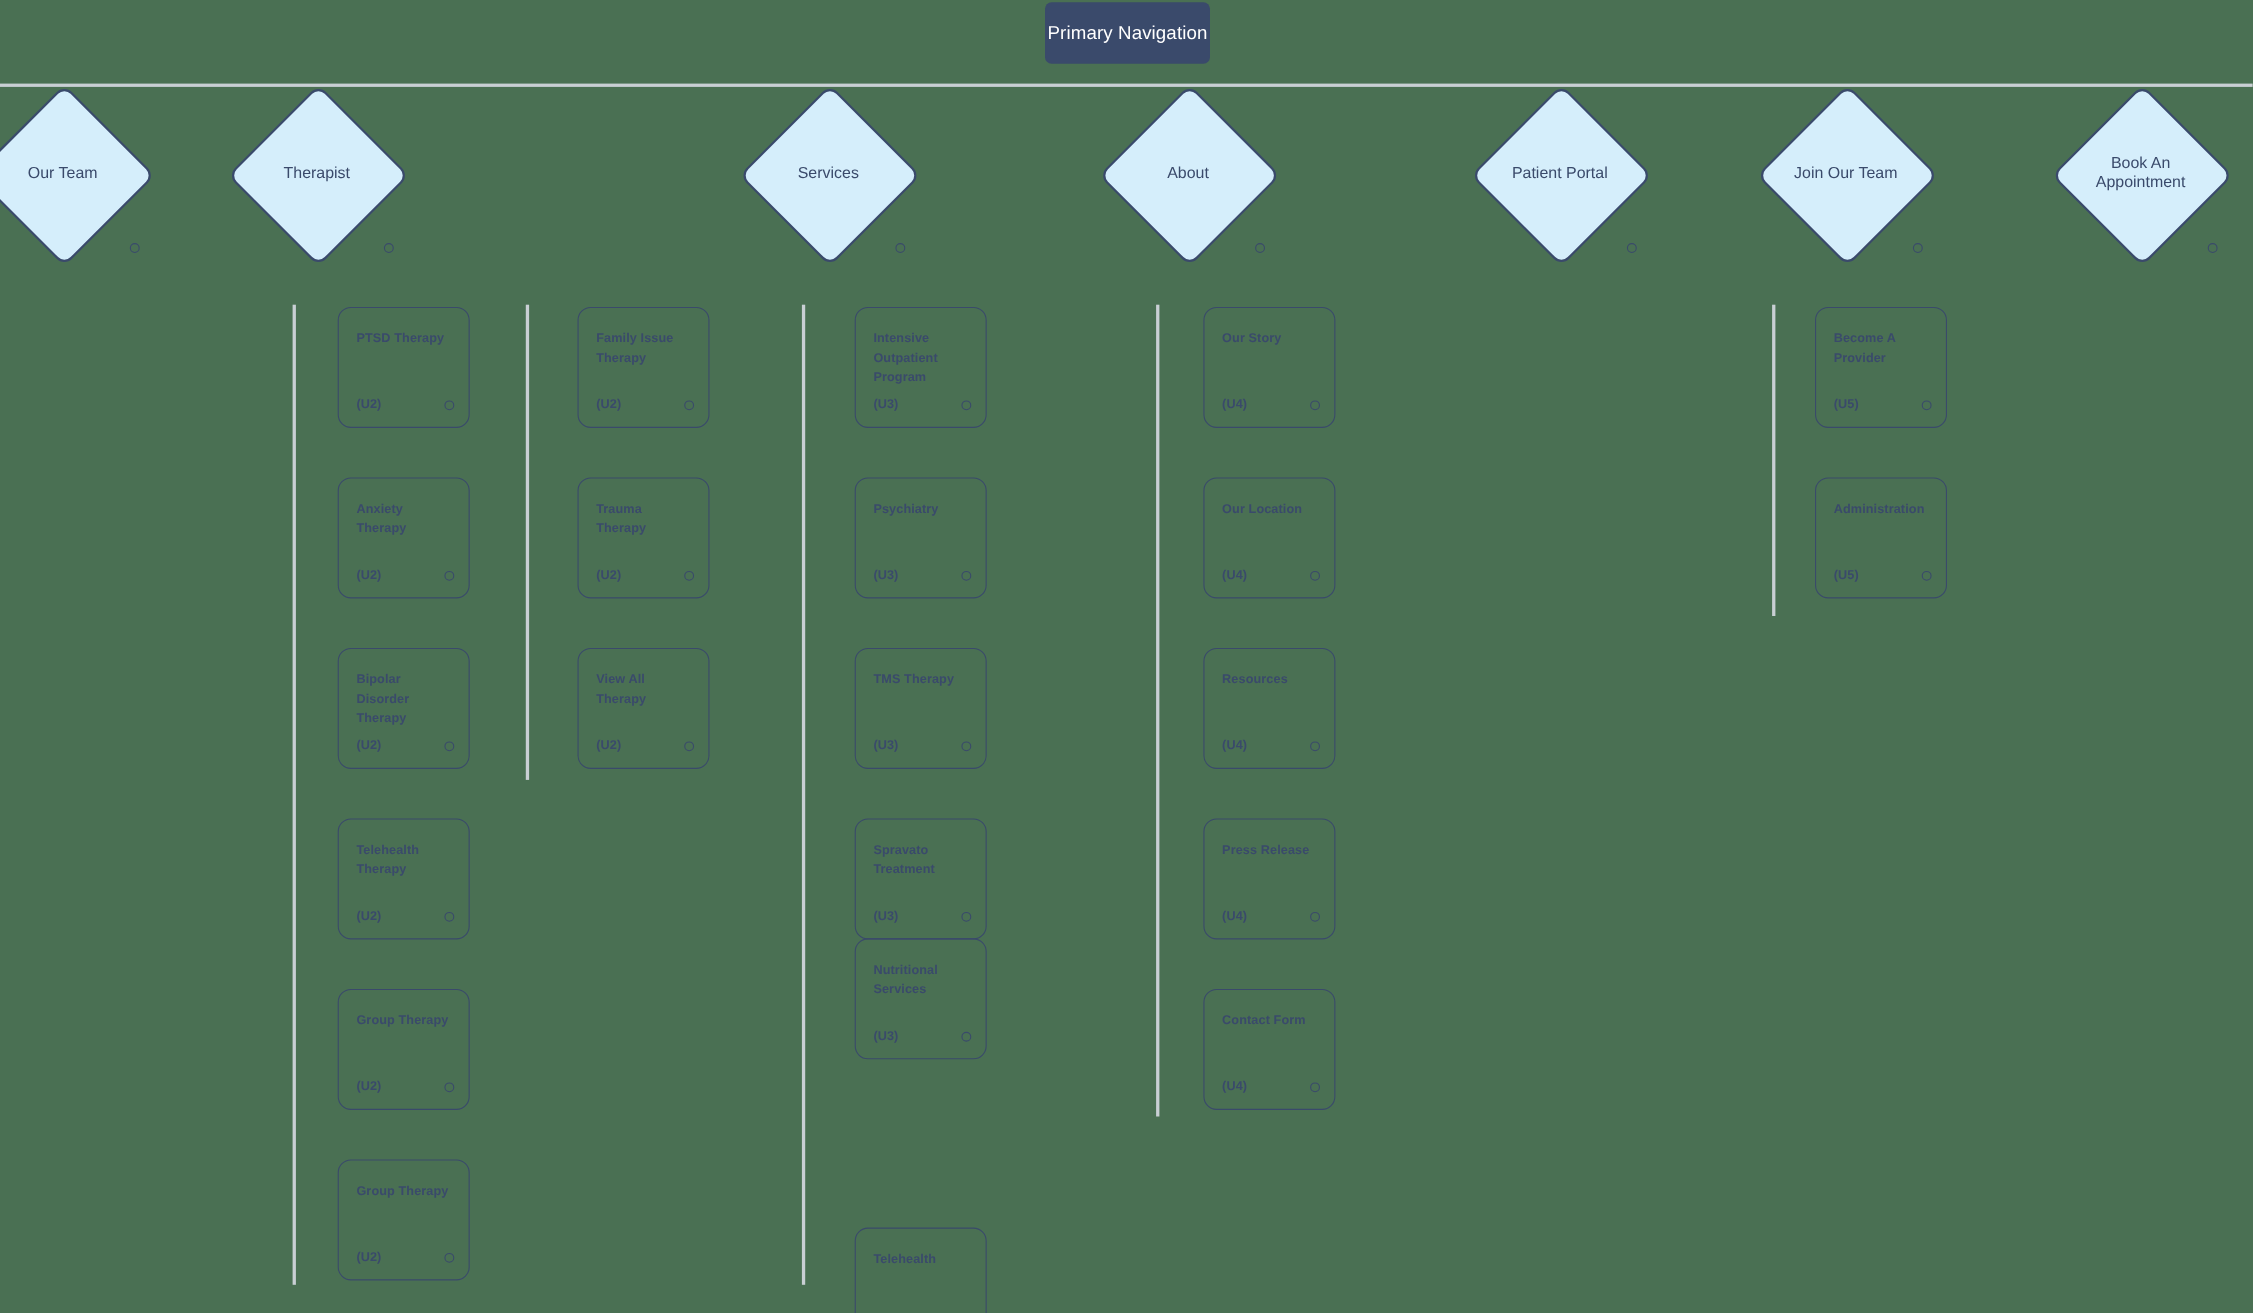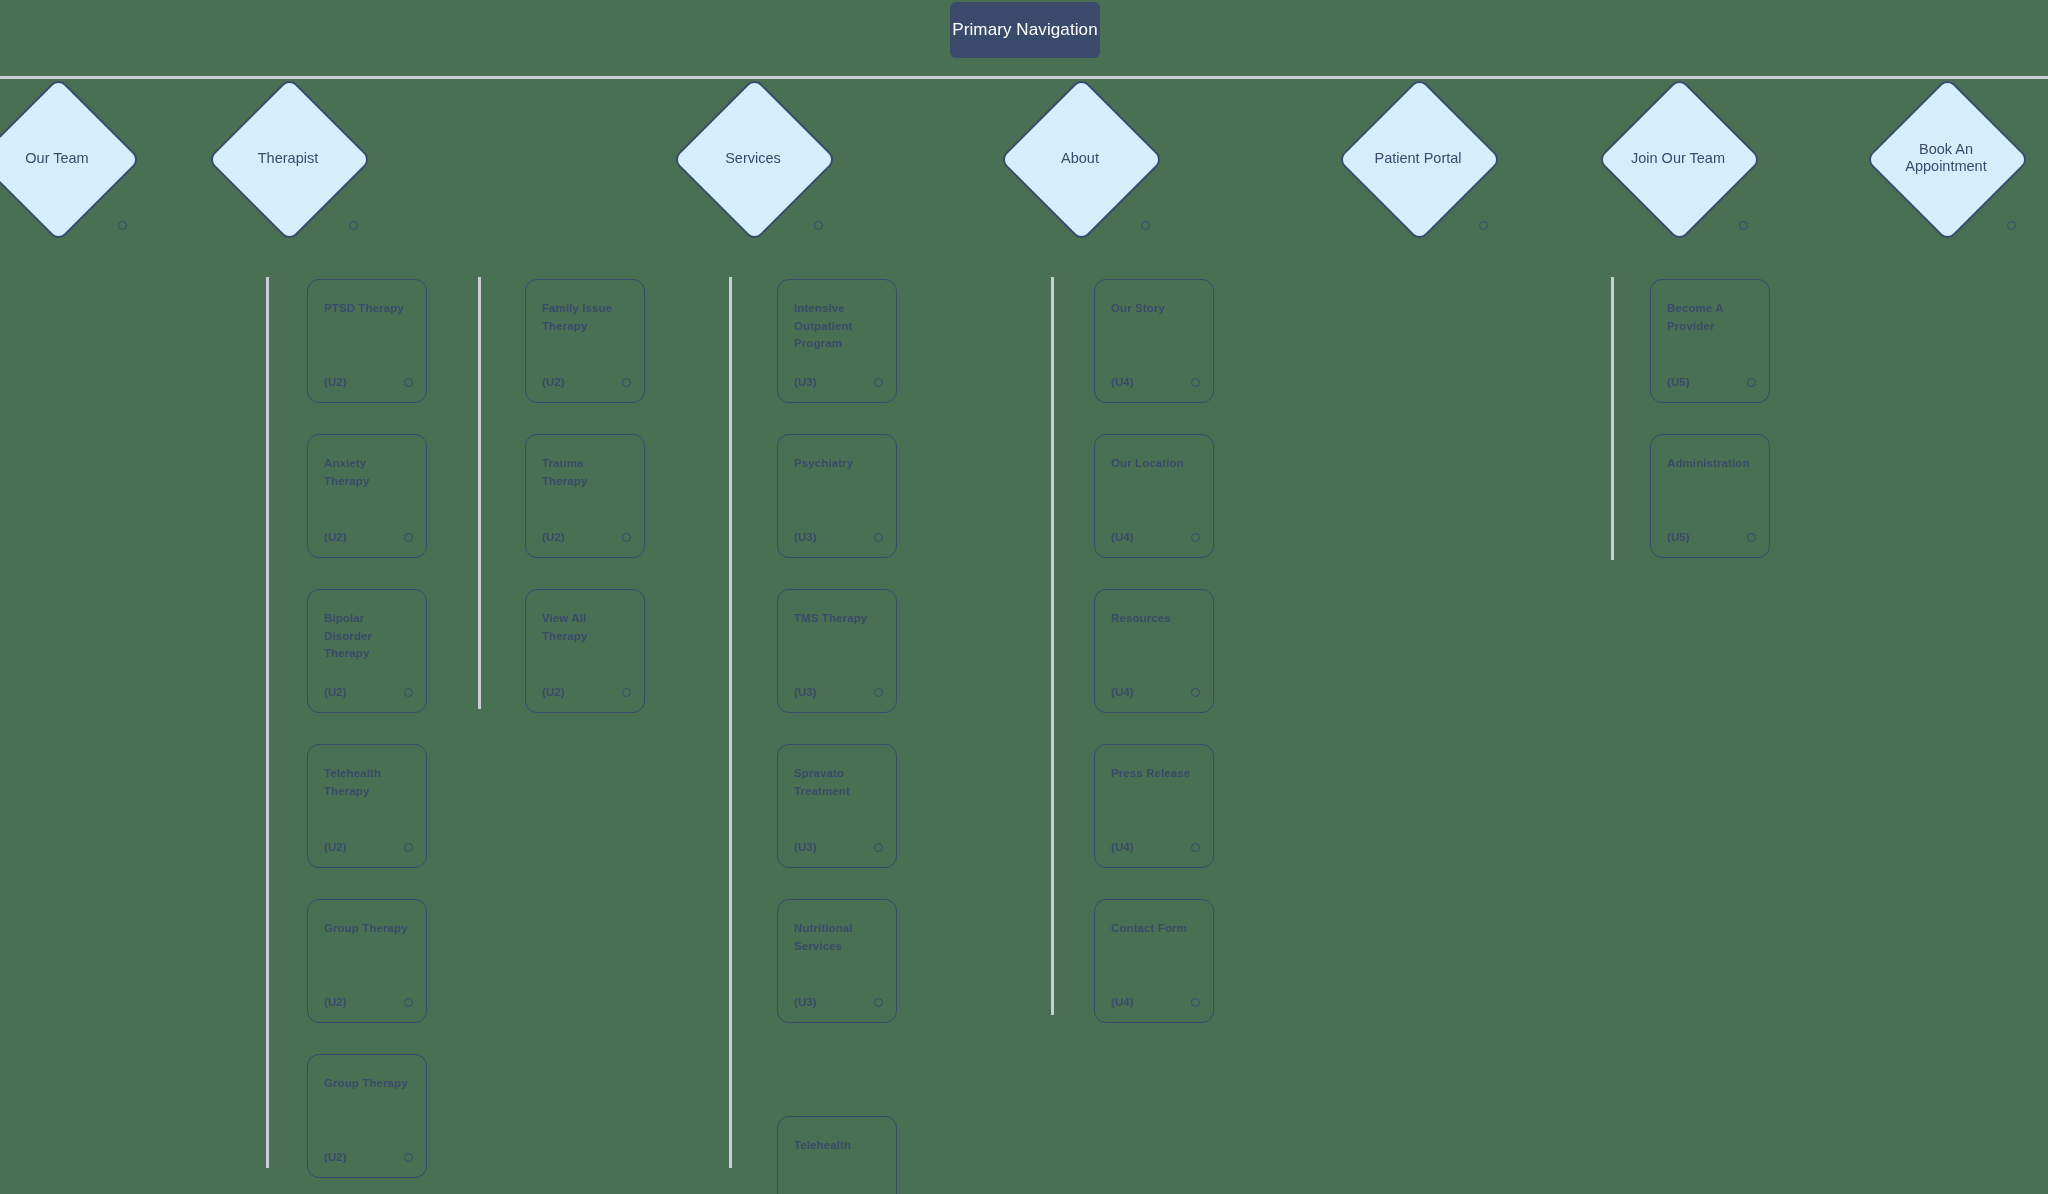--- a/index.html
+++ b/index.html
@@ -102,21 +102,21 @@
   .rail {
     position: absolute;
     width: 3px;
     background: #c9cfd4;
   }
 
   
   .card {
     position: absolute;
     width: 120px;
-    height: 124px;
+    height: 110px;
     border: 1.5px solid #3a4a6b;
     border-radius: 12px;
     background: transparent;
     box-sizing: border-box;
   }
   .card-title {
     position: absolute;
     left: 16px;
     top: 20px;
     right: 12px;
@@ -263,21 +263,21 @@
         <div class="card" style="left: 777px; top: 589px;">
           <div class="card-title">TMS Therapy</div>
           <div class="card-code">(U3)</div>
           <div class="card-dot"></div>
         </div>
         <div class="card" style="left: 777px; top: 744px;">
           <div class="card-title">Spravato Treatment</div>
           <div class="card-code">(U3)</div>
           <div class="card-dot"></div>
         </div>
-        <div class="card" style="left: 777px; top: 899px; padding-left: 46px;">
+        <div class="card" style="left: 777px; top: 853px; padding-left: 46px;">
           <div class="card-title">Nutritional Services</div>
           <div class="card-code">(U3)</div>
           <div class="card-dot"></div>
         </div>
         <div class="card" style="left: 777px; top: 1116px;">
           <div class="card-title">Telehealth</div>
           <div class="card-code">(U3)</div>
           <div class="card-dot"></div>
         </div>
       </div>

